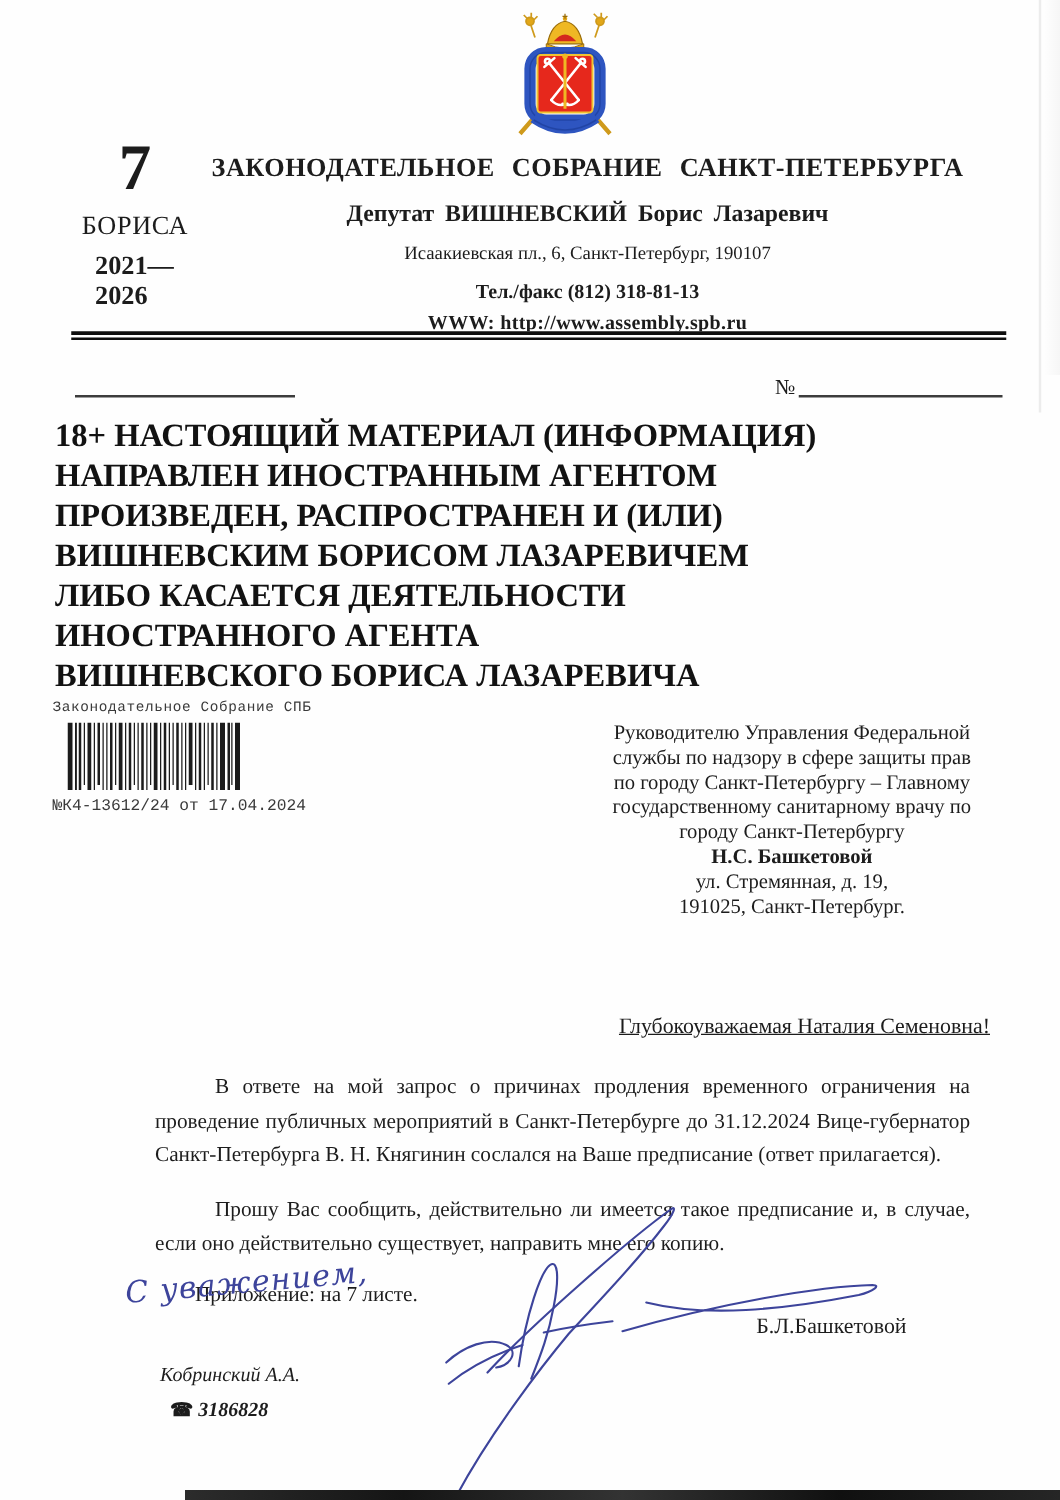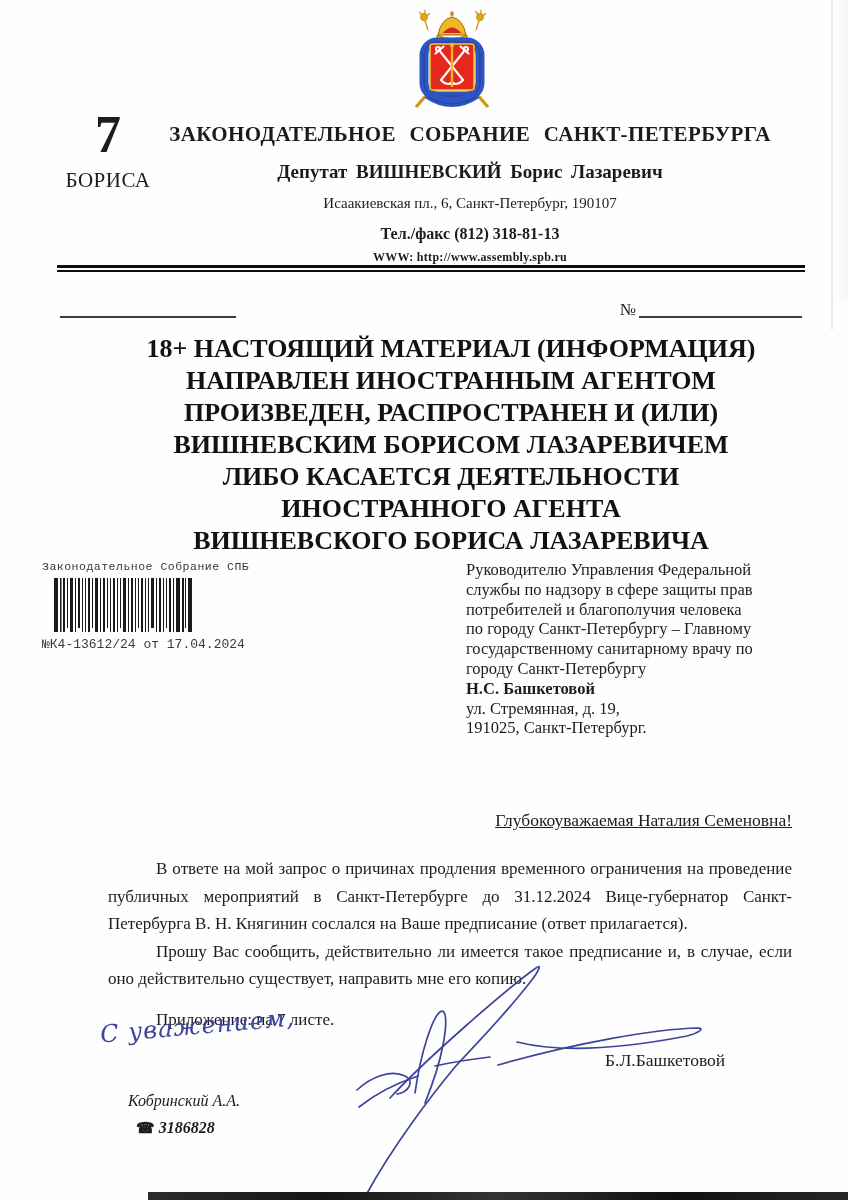--- a/index.html
+++ b/index.html
@@ -20,42 +20,42 @@
   .convocation{position:absolute;left:58px;top:110px;width:100px;text-align:center;}
   .conv-number{font-size:52px;font-weight:bold;line-height:50px;}
   .conv-label{font-size:21px;line-height:24px;margin-top:8px;letter-spacing:.5px;}
   .conv-years{font-size:21px;font-weight:bold;line-height:24px;margin-top:8px;text-align:left;padding-left:18px;}
   .crest{position:absolute;left:394px;top:10px;}
   .head-text{position:absolute;left:140px;top:122px;width:660px;text-align:center;}
   .org-name{font-size:21px;font-weight:bold;letter-spacing:.4px;word-spacing:8px;}
   .deputy-line{font-size:19px;font-weight:bold;margin-top:14px;word-spacing:4px;}
   .addr-line{font-size:15px;margin-top:12px;}
   .phone-line{font-size:16px;font-weight:bold;margin-top:13px;}
-  .www-line{font-size:12px;font-weight:bold;margin-top:7px;letter-spacing:.3px;}
+  .www-line{font-size:16px;font-weight:bold;margin-top:7px;letter-spacing:.3px;}
   .double-rule{position:absolute;left:57px;top:265px;width:748px;height:2px;border-top:3px solid #0e0e0e;border-bottom:2px solid #0e0e0e;background:#fefefe;}
   
   .ref-blank{position:absolute;left:60px;top:316px;width:176px;border-bottom:2px solid #3c3c3c;height:0;}
   .ref-no{position:absolute;left:620px;top:300px;font-size:17px;}
   .ref-no-line{position:absolute;left:639px;top:316px;width:163px;border-bottom:2px solid #3c3c3c;height:0;}
   
-  .notice{position:absolute;left:64px;top:333px;width:774px;text-align:center;
+  .notice{position:absolute;left:44px;top:333px;width:774px;
     font-size:26px;font-weight:bold;line-height:32px;color:#121212;}
   
   .stamp{position:absolute;left:42px;top:560px;width:230px;color:#3a3a3a;
     font-family:"Liberation Mono","DejaVu Sans Mono",monospace;}
   .stamp-label{font-size:11.5px;letter-spacing:.5px;white-space:nowrap;}
   .stamp-barcode{margin:5px 0 0 12px;display:block;}
   .stamp-number{font-size:13px;margin-top:5px;white-space:nowrap;}
   
-  .recipient{position:absolute;left:466px;top:560px;width:335px;font-size:16.5px;line-height:19.8px;}
+  .recipient{position:absolute;left:466px;top:576px;width:335px;font-size:16.5px;line-height:19.8px;text-align:center;}
   .recipient .bold{font-weight:bold;}
   
   .letter{position:absolute;left:108px;top:810px;width:684px;font-size:17px;}
   .salutation{text-align:right;font-size:17.5px;text-decoration:underline;}
-  .para{margin:0;margin-top:24px;text-align:justify;text-indent:48px;line-height:27.5px;}
+  .para{margin:16px;margin-top:24px;text-align:justify;text-indent:48px;line-height:27.5px;}
   .para + .para{margin-top:0;}
   .attachment{margin-top:17px;padding-left:48px;}
   
   .hand-closing{
     position:absolute;left:100px;top:1012px;
     font-family:"DejaVu Serif","Liberation Serif",serif;font-style:italic;
     font-size:24px;color:#3d449b;transform:rotate(-5deg);letter-spacing:1px;
   }
   .signature-svg{position:absolute;left:355px;top:955px;color:#3d449b;}
   .signer-name{position:absolute;left:605px;top:1050px;font-size:17.5px;}
@@ -64,20 +64,24 @@
   .executor-phone .tel-glyph{font-style:normal;font-size:15px;margin-right:4px;}
 </style>
 </head>
 <body>
 
 <div class="page">
 
   <div class="convocation">
     <div class="conv-number">7</div>
     <div class="conv-label">БОРИСА</div>
+    <div class="conv-years">
+      <div>2021—</div>
+      <div>2026</div>
+    </div>
   </div>
 
   <div class="crest">
     <svg width="116" height="104" viewBox="0 0 116 104" aria-hidden="true">
 
       <g stroke="#cf9a1c" stroke-width="1.4" fill="#e2a718">
         <path d="M34 20 L30 8" fill="none"></path>
           <circle cx="30" cy="7" r="3.2"></circle>
         <path d="M28 5 l-3 -3 M31 4 l0 -4 M33 6 l3 -3" fill="none"></path>
         <path d="M82 20 L86 8" fill="none"></path>
@@ -185,21 +189,20 @@
         <rect x="131" width="1" height="50"></rect>
           <rect x="134" width="4" height="54"></rect>
       </g>
     </svg>
     <div class="stamp-number">№К4-13612/24 от 17.04.2024</div>
   </div>
 
   <div class="recipient">
     <div>Руководителю Управления Федеральной</div>
     <div>службы по надзору в сфере защиты прав</div>
-    <div>потребителей и благополучия человека</div>
     <div>по городу Санкт-Петербургу – Главному</div>
     <div>государственному санитарному врачу по</div>
     <div>городу Санкт-Петербургу</div>
     <div class="bold">Н.С. Башкетовой</div>
     <div>ул. Стремянная, д. 19,</div>
     <div>191025, Санкт-Петербург.</div>
   </div>
 
   <div class="letter">
     <div class="salutation">Глубокоуважаемая Наталия Семеновна!</div>

